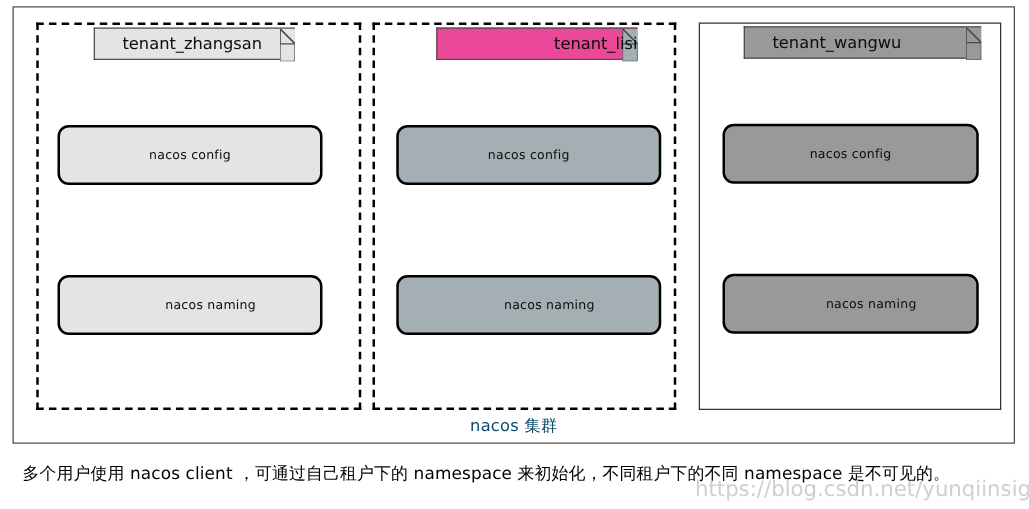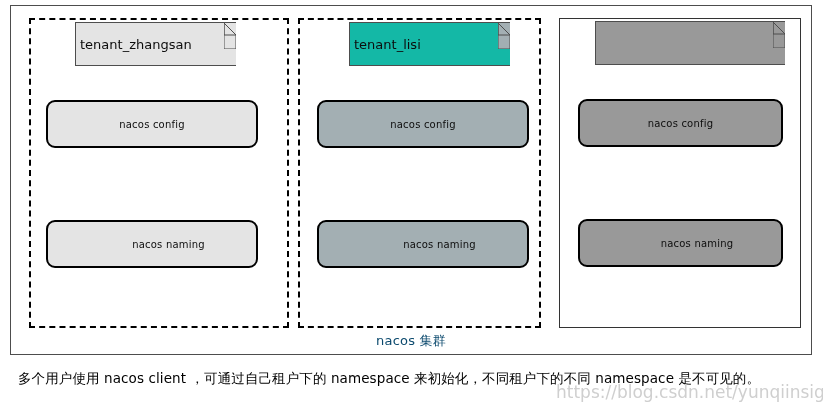--- a/index.html
+++ b/index.html
@@ -52,46 +52,46 @@
     border: 1px solid #333333;
   }
   #tenant-0 { left: 18px;  width: 260px; }
   #tenant-1 { left: 287px; width: 243px; }
   #tenant-2 { left: 548px; width: 242px; }
 
   
   .tenant-tag {
     position: absolute;
     top: 2px;
-    height: 44px;
+    height: 26px;
     box-sizing: border-box;
     border: 1px solid #4d4d4d;
     border-right: none;
     display: flex;
     align-items: center;
     font-size: 13px;
     color: #0d0d0d;
-    padding-left: 4px;
+    padding-left: 22px;
     white-space: nowrap;
   }
   .tenant-tag .tag-body {
     position: relative;
     z-index: 2;
   }
   
   .tag-fold {
     position: absolute;
     right: 0;
     top: 0;
     width: 12px;
     height: 26px;
   }
 
   #tag-0 { left: 44px;  width: 161px; background: #e4e4e4; }
-  #tag-1 { left: 49px;  width: 161px; background: #14b8a6; }
+  #tag-1 { left: 49px;  width: 161px; background: #ec4899; justify-content: flex-end; }
   #tag-2 { left: 35px;  width: 190px; background: #999999; }
 
   
   .svc {
     position: absolute;
     height: 48px;
     box-sizing: border-box;
     border: 2px solid #000000;
     border-radius: 9px;
     display: flex;
@@ -166,20 +166,21 @@
     <div class="svc row-config" style="background:#a3afb3">
       <span>nacos config</span>
     </div>
     <div class="svc row-naming" style="background:#a3afb3">
       <span>nacos naming</span>
     </div>
   </div>
 
   <div id="tenant-2" class="tenant solid">
     <div id="tag-2" class="tenant-tag">
+      <span class="tag-body">tenant_wangwu</span>
       <svg class="tag-fold" width="12" height="26" viewBox="0 0 12 26">
         <path d="M0,0 L12,0 L12,26 L0,26 Z" fill="#999999"></path>
         <path d="M0,0 L12,12 L12,26 L0,26 Z" fill="#999999" stroke="#4d4d4d" stroke-width="1"></path>
         <path d="M0,0 L0,12 L12,12" fill="none" stroke="#4d4d4d" stroke-width="1"></path>
         <path d="M0,0 L12,12" fill="none" stroke="#4d4d4d" stroke-width="1"></path>
       </svg>
     </div>
     <div class="svc row-config" style="background:#999999">
       <span>nacos config</span>
     </div>

